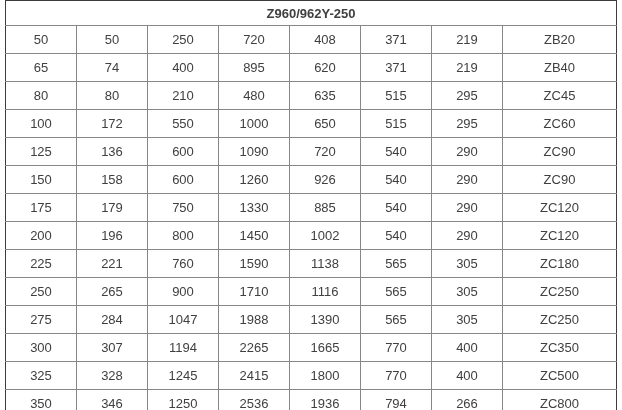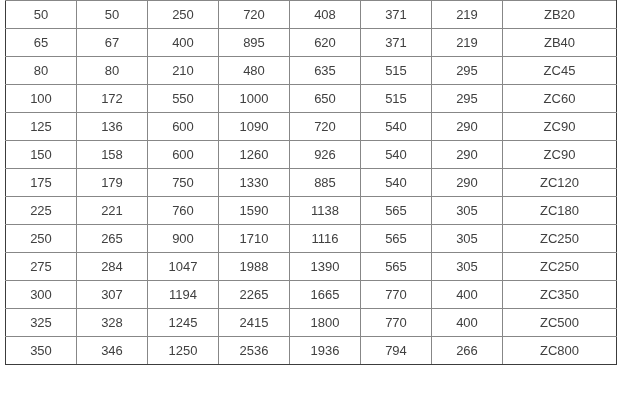--- a/index.html
+++ b/index.html
@@ -51,33 +51,36 @@
       <col class="c">
         <col class="c">
         <col class="c">
         <col class="c">
       <col class="c">
         <col class="c">
         <col class="c">
         <col class="cl">
     </colgroup>
     <tbody>
+      <tr class="title-row">
+        <td colspan="8">Z960/962Y-250</td>
+      </tr>
     <tr>
           <td>50</td>
           <td>50</td>
           <td>250</td>
           <td>720</td>
           <td>408</td>
           <td>371</td>
           <td>219</td>
           <td>ZB20</td>
         </tr>
         <tr>
           <td>65</td>
-          <td>67</td>
+          <td>74</td>
           <td>400</td>
           <td>895</td>
           <td>620</td>
           <td>371</td>
           <td>219</td>
           <td>ZB40</td>
         </tr>
         <tr>
           <td>80</td>
           <td>80</td>
@@ -122,20 +125,30 @@
           <td>175</td>
           <td>179</td>
           <td>750</td>
           <td>1330</td>
           <td>885</td>
           <td>540</td>
           <td>290</td>
           <td>ZC120</td>
         </tr>
         <tr>
+          <td>200</td>
+          <td>196</td>
+          <td>800</td>
+          <td>1450</td>
+          <td>1002</td>
+          <td>540</td>
+          <td>290</td>
+          <td>ZC120</td>
+        </tr>
+        <tr>
           <td>225</td>
           <td>221</td>
           <td>760</td>
           <td>1590</td>
           <td>1138</td>
           <td>565</td>
           <td>305</td>
           <td>ZC180</td>
         </tr>
         <tr>

